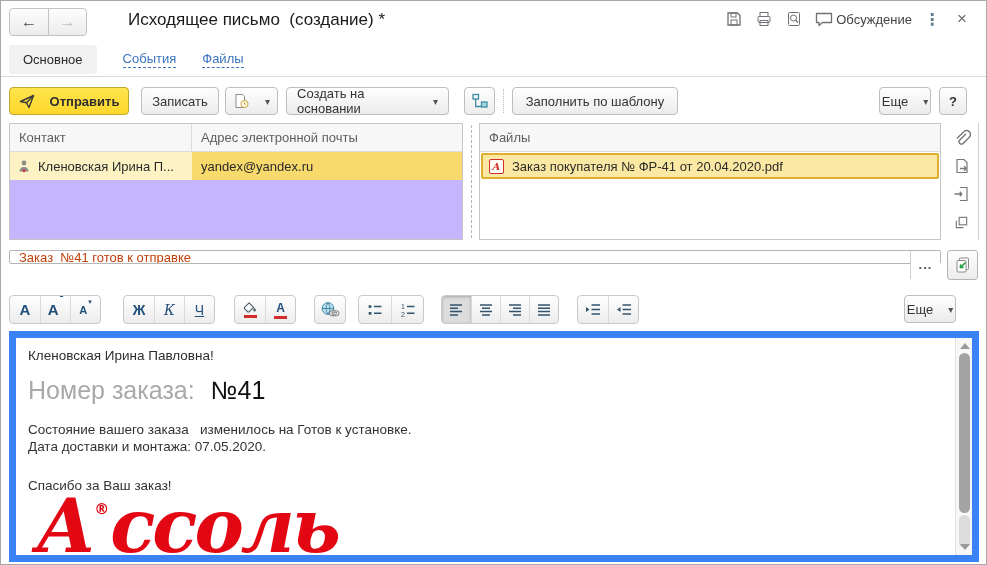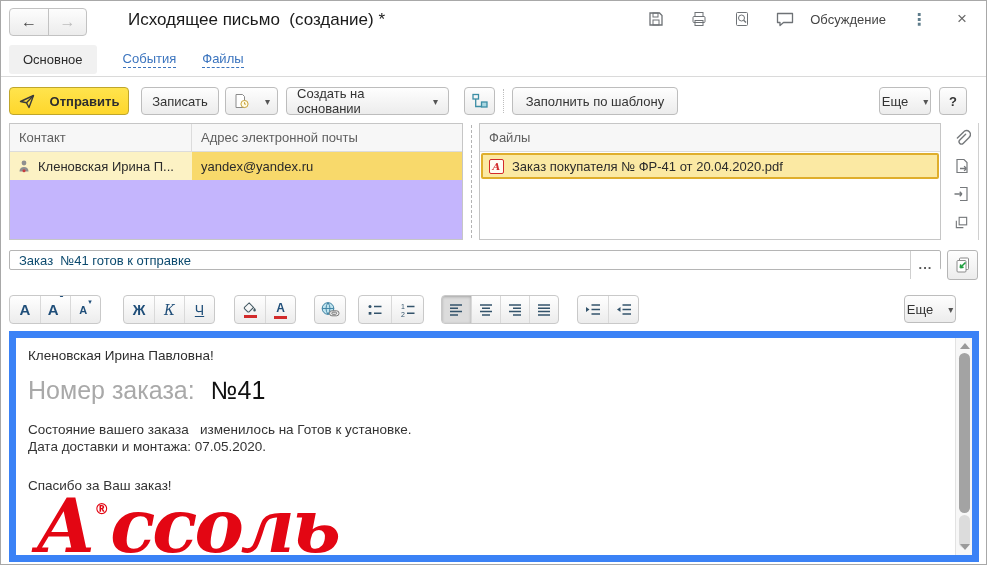--- a/index.html
+++ b/index.html
@@ -9,21 +9,21 @@
 
   
   .titlebar{position:absolute;top:0;left:0;right:0;height:40px}
   .navgrp{position:absolute;left:8px;top:7px;display:flex;border:1px solid #c2c2c2;border-radius:4px;
           overflow:hidden;background:linear-gradient(#fdfdfd,#ececec)}
   .navbtn{width:38px;height:26px;display:flex;align-items:center;justify-content:center;
           font-size:16px;color:#4a4a4a;cursor:pointer}
   .navbtn+.navbtn{border-left:1px solid #c2c2c2}
   .navbtn.disabled{color:#bdbdbd}
   .title{position:absolute;left:127px;top:9px;font-size:17px;color:#1a1a1a;white-space:pre}
-  .title-actions{position:absolute;right:14px;top:8px;display:flex;align-items:center;gap:23px;color:#6e7276}
+  .title-actions{position:absolute;right:14px;top:8px;display:flex;align-items:center;gap:10px;color:#6e7276}
   .ticon{width:20px;height:20px;display:flex;align-items:center;justify-content:center;cursor:pointer}
   .disc-label{font-size:13px;color:#444;margin-left:-8px;cursor:pointer}
   .kebab{font-size:16px;color:#5f7d8c;font-weight:bold;letter-spacing:0}
   .closex{font-size:17px;color:#6a6a6a}
 
   
   .tabbar{position:absolute;top:42px;left:8px;height:32px;display:flex;align-items:center;gap:26px}
   .tab-active{background:#f1f1f1;border-radius:3px;padding:7px 14px;color:#2b2b2b;cursor:pointer}
   .tab-link{color:var(--link_blue);border-bottom:1px dashed var(--link_blue);padding-bottom:1px;cursor:pointer}
   .hsep{position:absolute;top:75px;left:0;right:0;height:1px;background:#dadada}
@@ -59,22 +59,22 @@
   .file-row{margin:1px;height:26px;background:var(--file_selection_bg);border:2px solid var(--file_selection_border);
             border-radius:2px;display:flex;align-items:center;gap:8px;padding:0 6px;cursor:pointer;color:#2b2b2b}
   .pdf-badge{width:15px;height:15px;border:1px solid var(--pdf_red);border-radius:2px;color:var(--pdf_red);
              font-size:10px;font-weight:bold;font-style:italic;font-family:"DejaVu Serif",serif;
              display:flex;align-items:center;justify-content:center;background:#fffdf5;flex:0 0 auto}
   .sidebar{position:absolute;left:944px;top:122px;width:34px;height:117px;border-right:1px solid #d0d0d0;
            display:flex;flex-direction:column;align-items:center;gap:8px;padding-top:5px;color:#76797c}
   .sbicon{width:20px;height:20px;display:flex;align-items:center;justify-content:center;cursor:pointer}
 
   
-  .subj-input{position:absolute;left:8px;top:249px;width:932px;height:20px;border:1px solid #b5b5b5;border-radius:2px;
-              padding:0 40px 0 9px;font:13px "Liberation Sans","DejaVu Sans",sans-serif;color:#0c4a6e;outline:none}
+  .subj-input{position:absolute;left:8px;top:249px;width:932px;height:14px;border:1px solid #b5b5b5;border-radius:2px;
+              padding:0 40px 0 9px;font:13px "Liberation Sans","DejaVu Sans",sans-serif;color:#c2410c;outline:none}
   .subj-ellipsis{position:absolute;left:909px;top:250px;width:30px;height:28px;border-left:1px solid #cfcfcf;
                  display:flex;align-items:flex-end;justify-content:center;color:#555;cursor:pointer;
                  padding-bottom:7px;font-weight:bold;letter-spacing:1px;background:#fff;border-radius:0 2px 2px 0}
   .tpl-btn{position:absolute;left:946px;top:249px;width:31px;height:30px;border:1px solid #b5b5b5;border-radius:3px;
            background:linear-gradient(#fefefe,#ececec);display:flex;align-items:center;justify-content:center;cursor:pointer}
 
   
   .fmtbar{position:absolute;top:291px;left:0;right:0;height:36px}
   .grp{position:absolute;top:3px;display:flex;border:1px solid #c9c9c9;border-radius:4px;
        background:linear-gradient(#ffffff,#ececec);overflow:hidden}

